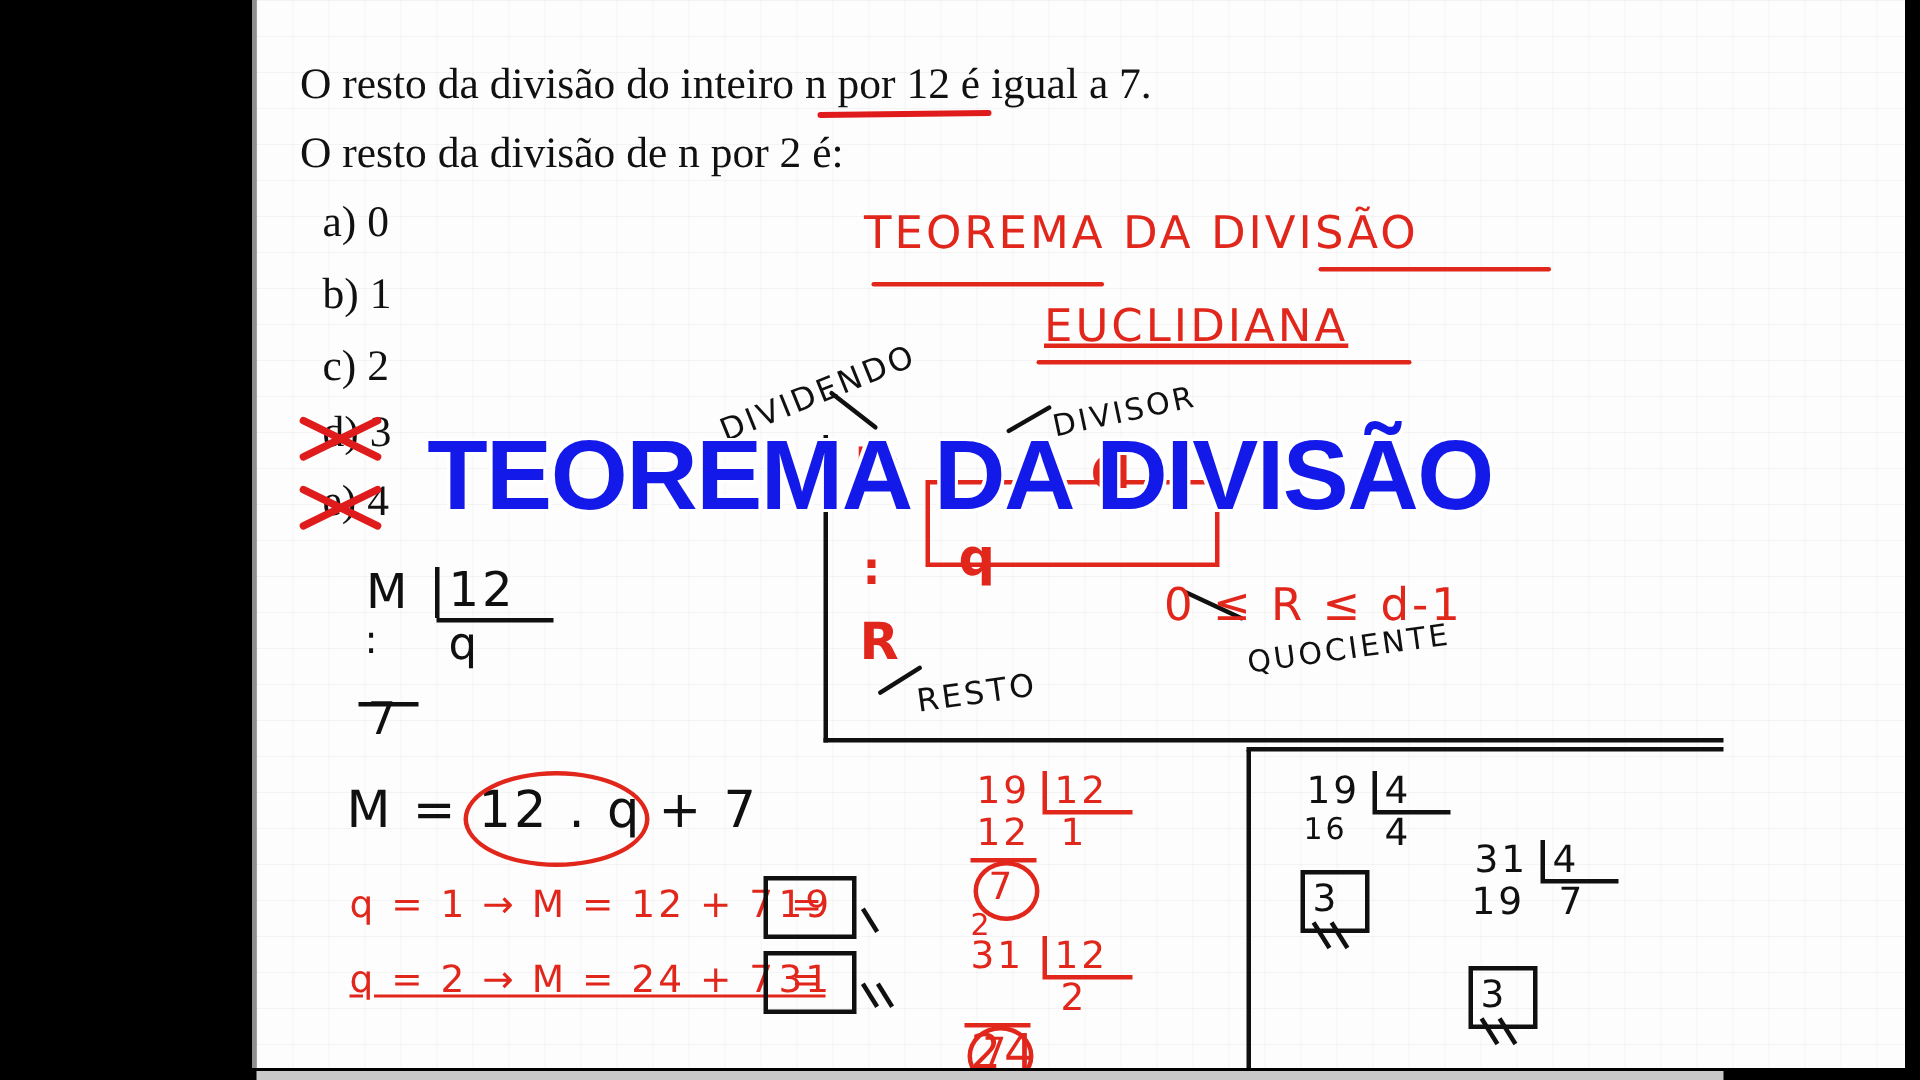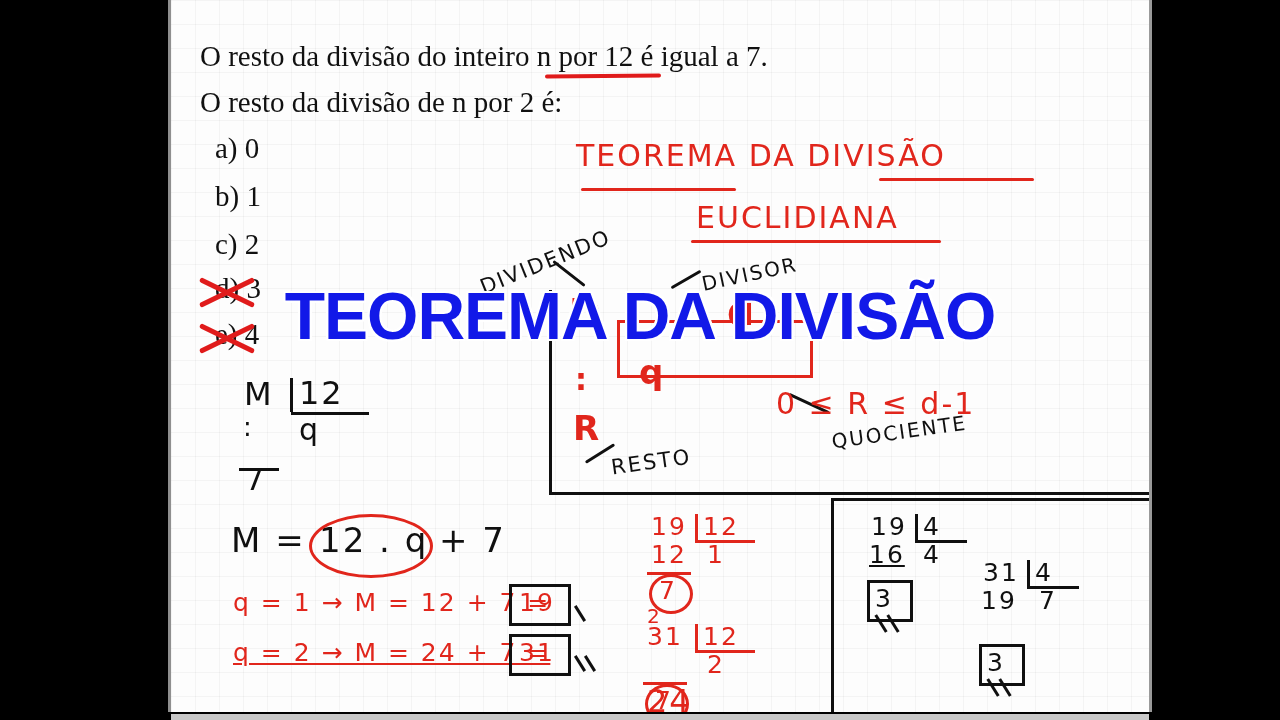--- a/index.html
+++ b/index.html
@@ -40,21 +40,21 @@
   }
   .sep-right {
     position: absolute;
     left: 1149px; top: 0;
     width: 3px; height: 720px;
     background: #9a9a9a;
   }
   .board {
     position: absolute;
     left: 171px; top: 0;
-    width: 978px; height: 720px;
+    width: 1099px; height: 720px;
     background: #fdfdfd;
     overflow: hidden;
   }
   
   .grid {
     position: absolute;
     inset: 0;
     background-image:
       linear-gradient(to right, rgba(0,0,0,0.035) 1px, transparent 1px),
       linear-gradient(to bottom, rgba(0,0,0,0.035) 1px, transparent 1px);
@@ -217,21 +217,21 @@
 
     <div class="underline-inteiro"></div>
     <div class="cross cross-d1"></div>
     <div class="cross cross-d2"></div>
     <div class="cross cross-e1"></div>
     <div class="cross cross-e2"></div>
 
     <div class="hand red" style="left:405px; top:138px; font-size:30px;">TEOREMA  DA   DIVISÃO</div>
     <div class="ul-red" style="left:410px; top:188px; width:155px;"></div>
     <div class="ul-red" style="left:708px; top:178px; width:155px;"></div>
-    <div class="hand red" style="left:525px; top:200px; font-size:30px;">EUCLIDIANA</div>
+    <div class="hand red" style="left:525px; top:200px; font-size:30px;text-decoration:underline;">EUCLIDIANA</div>
     <div class="ul-red" style="left:520px; top:240px; width:250px;"></div>
 
     <div class="hand black" style="left:305px; top:250px; font-size:21px; transform:rotate(-22deg);">DIVIDENDO</div>
     <div class="hand black" style="left:530px; top:262px; font-size:20px; transform:rotate(-12deg);">DIVISOR</div>
     <div class="hand black" style="left:660px; top:420px; font-size:20px; transform:rotate(-8deg);">QUOCIENTE</div>
     <div class="hand black" style="left:440px; top:450px; font-size:21px; transform:rotate(-8deg);">RESTO</div>
 
     <div class="line-black" style="left:378px; top:272px; width:40px; height:3px; transform:rotate(38deg); border-radius:2px;"></div>
     <div class="line-black" style="left:498px; top:278px; width:34px; height:3px; transform:rotate(-30deg); border-radius:2px;"></div>
     <div class="line-black" style="left:616px; top:402px; width:44px; height:3px; transform:rotate(25deg); border-radius:2px;"></div>
@@ -293,21 +293,21 @@
     <div class="ellipse-red" style="left:474px; top:684px; width:38px; height:34px;"></div>
     <div class="hand red" style="left:484px; top:686px; font-size:25px;">7</div>
 
     <div class="line-black" style="left:660px; top:500px; width:3px; height:220px;"></div>
     <div class="line-black" style="left:660px; top:498px; width:318px; height:3px;"></div>
 
     <div class="hand black" style="left:700px; top:512px; font-size:25px;">19</div>
     <div class="line-black" style="left:744px; top:514px; width:3px; height:26px;"></div>
     <div class="hand black" style="left:752px; top:512px; font-size:25px;">4</div>
     <div class="line-black" style="left:744px; top:540px; width:52px; height:3px;"></div>
-    <div class="hand black" style="left:698px; top:540px; font-size:25px;text-decoration:underline;">16</div>
+    <div class="hand black" style="left:698px; top:540px; font-size:20px;">16</div>
     <div class="hand black" style="left:752px; top:540px; font-size:25px;">4</div>
     <div class="box-black" style="left:696px; top:580px; width:40px; height:36px;"></div>
     <div class="hand black" style="left:704px; top:584px; font-size:25px;">3</div>
     <div class="line-black" style="left:700px; top:622px; width:20px; height:3px; transform:rotate(58deg);"></div>
     <div class="line-black" style="left:712px; top:622px; width:20px; height:3px; transform:rotate(58deg);"></div>
 
     <div class="hand black" style="left:812px; top:558px; font-size:25px;">31</div>
     <div class="line-black" style="left:856px; top:560px; width:3px; height:26px;"></div>
     <div class="hand black" style="left:864px; top:558px; font-size:25px;">4</div>
     <div class="line-black" style="left:856px; top:586px; width:52px; height:3px;"></div>

